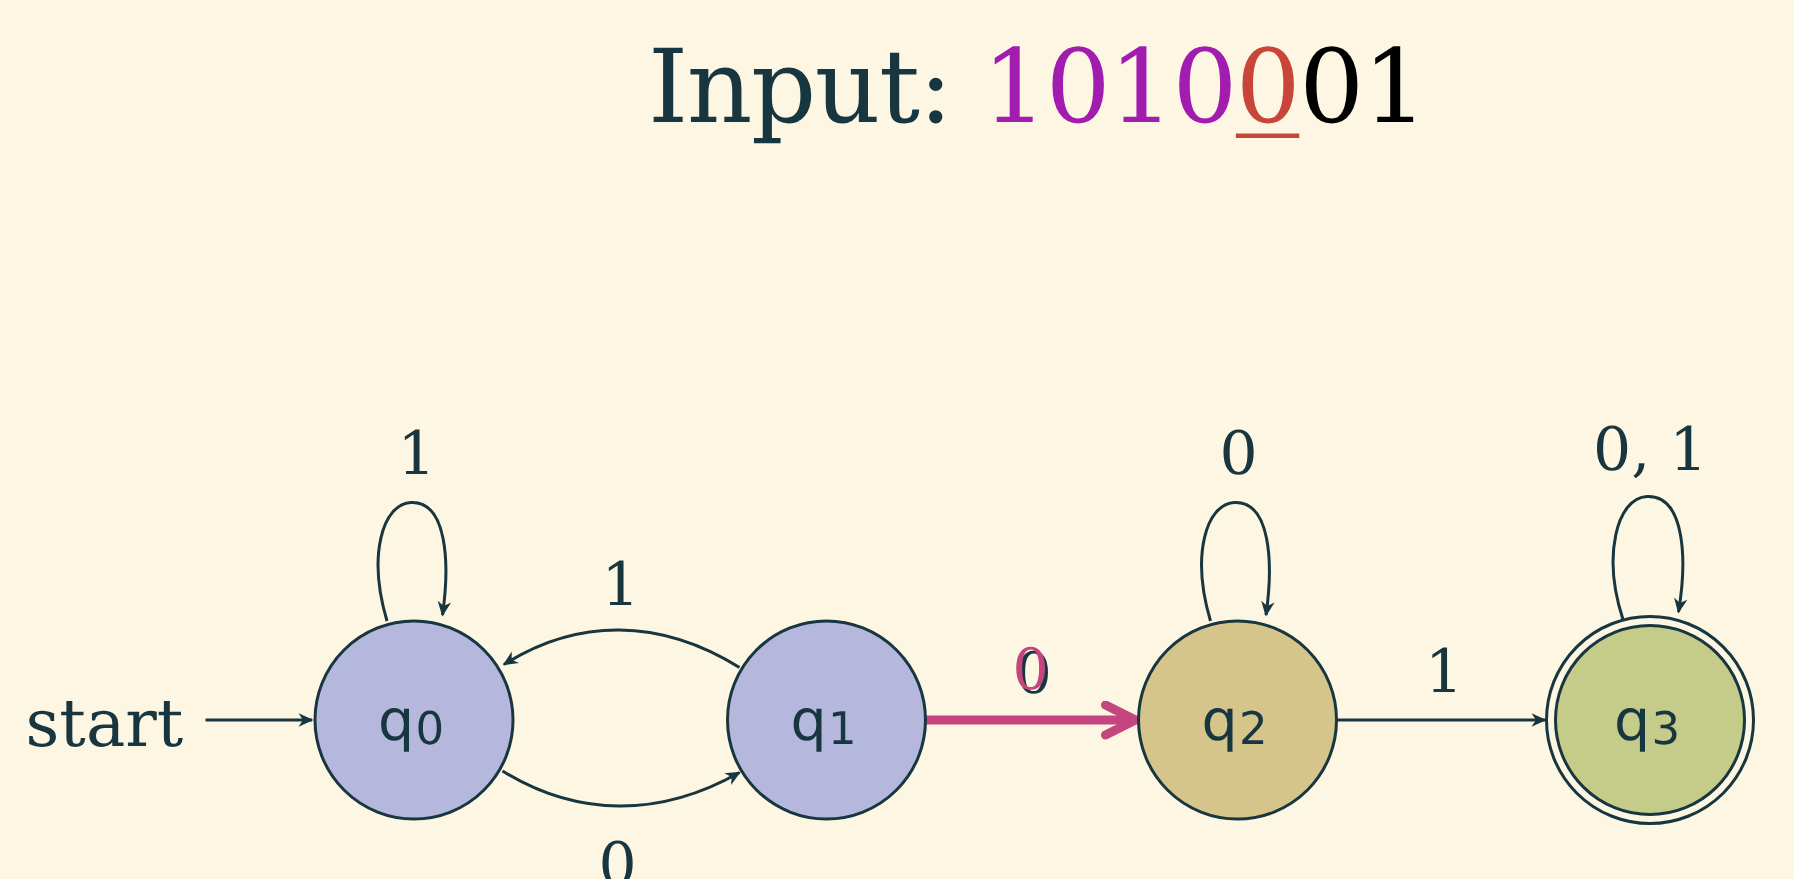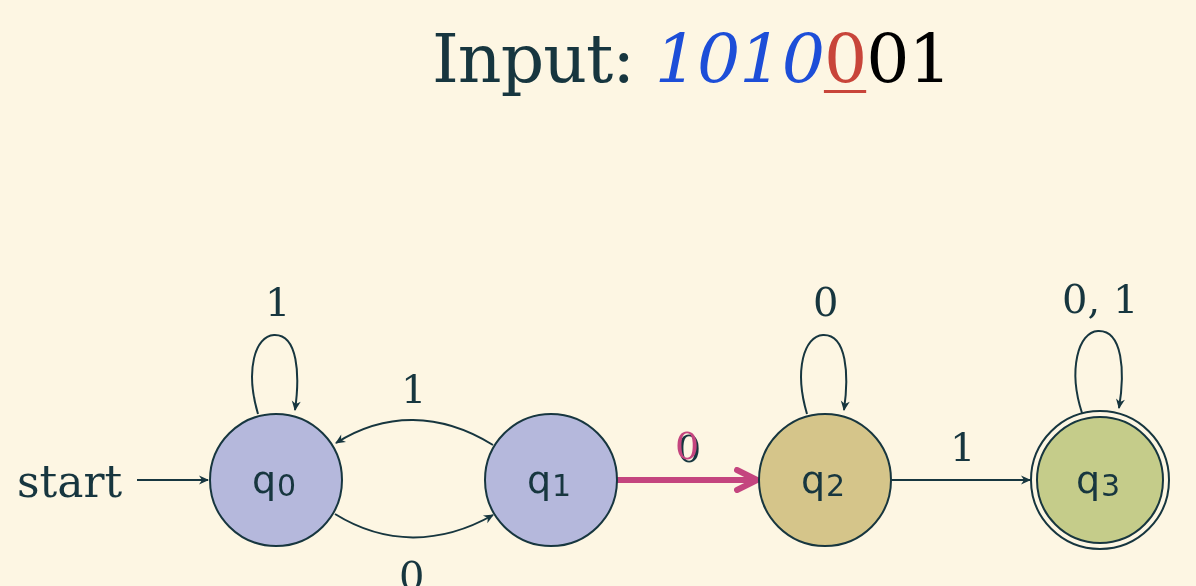--- a/index.html
+++ b/index.html
@@ -20,21 +20,21 @@
     }
     .title {
       position: absolute;
       left: 432px;
       top: 14px;
       font-size: 68px;
       line-height: 90px;
       white-space: nowrap;
       letter-spacing: -1px;
     }
-    .title .processed { color: #1d4ed8; font-style: italic; }
+    .title .processed { color: #a21caf; }
     .title .current {
       color: #c8453a;
       text-decoration: underline;
       text-decoration-thickness: 3px;
       text-underline-offset: 8px;
     }
     .title .remaining { color: #000000; }
     svg.diagram {
       position: absolute;
       left: 0;

